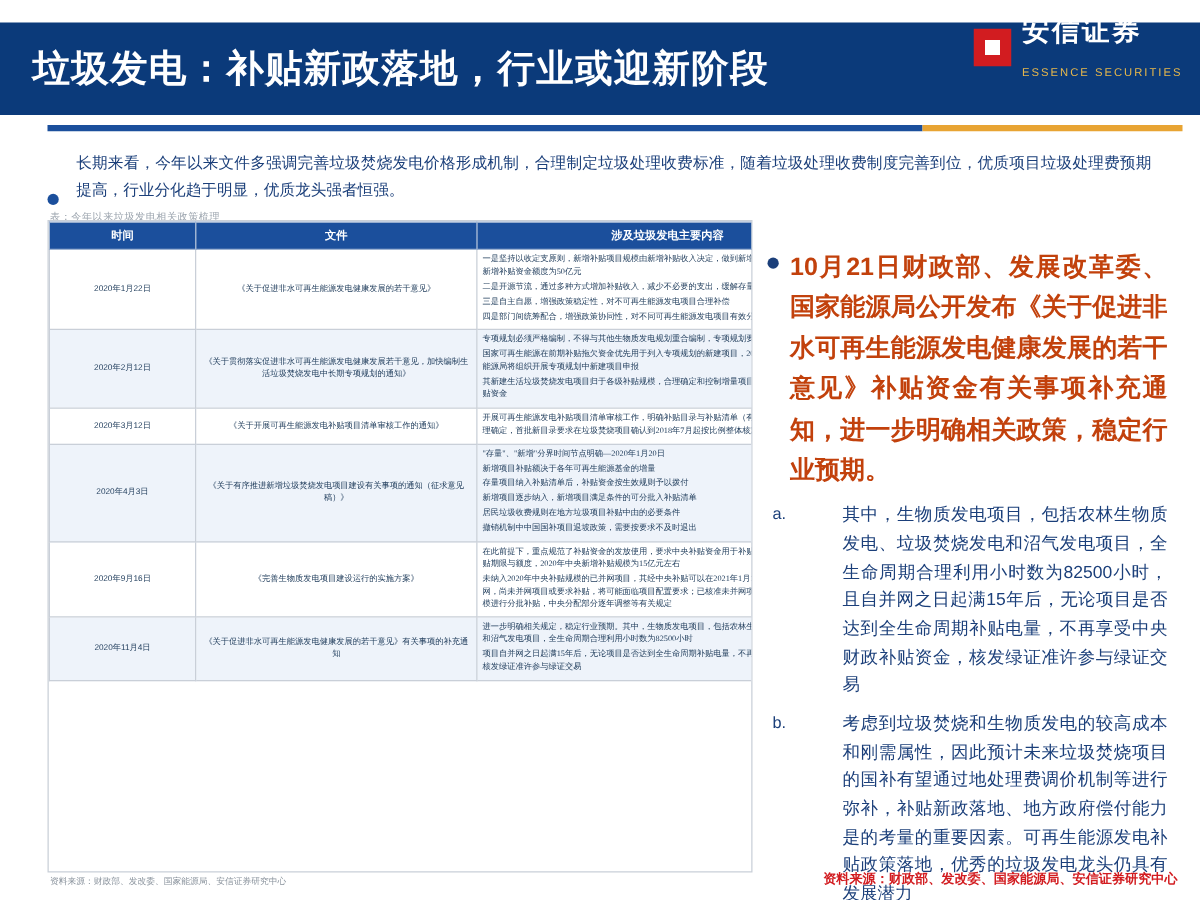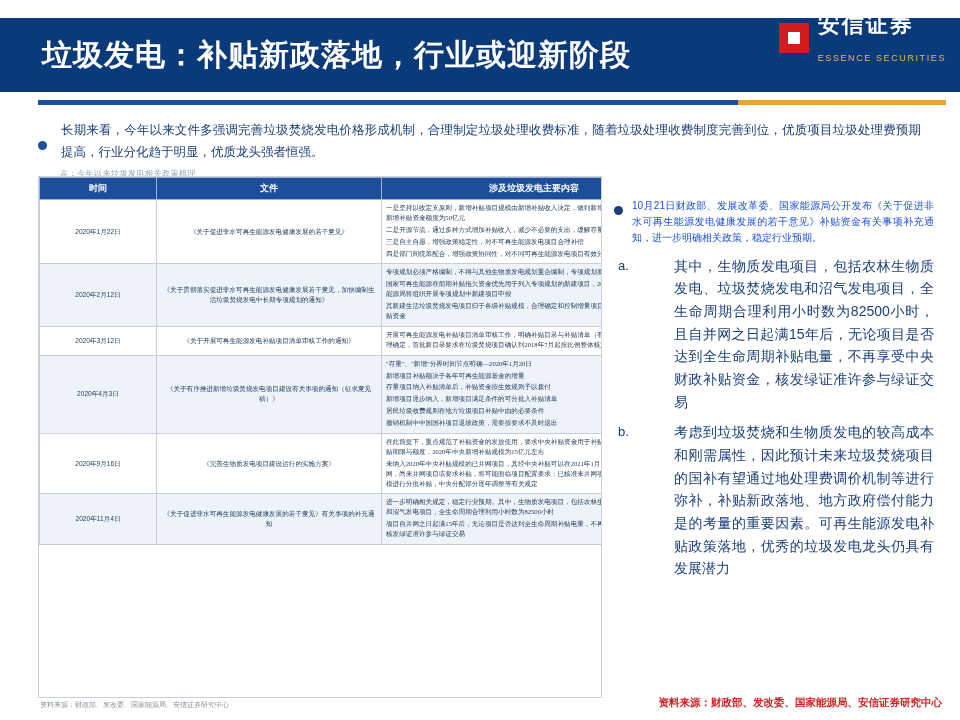--- a/index.html
+++ b/index.html
@@ -29,21 +29,21 @@
     height: 74px;
     background: #0b3a7a;
     display: flex;
     align-items: center;
   }
   .header-title {
     color: #ffffff;
     font-size: 30px;
     font-weight: bold;
     letter-spacing: 1px;
-    margin-left: 42px;
+    margin-left: 26px;
     white-space: nowrap;
     text-align: right;
   }
   .logo-block {
     position: absolute;
     right: 14px;
     top: 16px;
     display: flex;
     align-items: center;
     height: 44px;
@@ -97,21 +97,21 @@
     background: #e8a433;
   }
 
   
   .intro {
     position: absolute;
     left: 38px;
     top: 120px;
     width: 890px;
     display: flex;
-    align-items: center;
+    align-items: flex-end;
   }
   .intro-dot {
     width: 9px;
     height: 9px;
     border-radius: 50%;
     background: #1b4f9c;
     margin-top: 7px;
     margin-right: 14px;
     flex: 0 0 auto;
   }
@@ -156,21 +156,21 @@
     padding: 3px 4px;
     vertical-align: middle;
   }
   .col-time { width: 88px; text-align: center; }
   .col-doc  { width: 196px; text-align: center; }
   .col-main { width: 276px; text-align: left; font-family: Liberation Serif, serif; }
   .row-alt td { background: #eef3fa; }
   .tbl td.col-main div { margin: 0 0 2px 0; }
   .pretitle {
     position: absolute;
-    left: 60px;
+    left: 40px;
     top: 168px;
     font-size: 8px;
     color: #9aa3ad;
     letter-spacing: 0.5px;
   }
   .tbl-footnote {
     position: absolute;
     left: 40px;
     top: 700px;
     font-size: 7px;
@@ -191,23 +191,23 @@
   .right-dot {
     width: 9px;
     height: 9px;
     border-radius: 50%;
     background: #1b3f7a;
     margin-top: 8px;
     margin-right: 9px;
     flex: 0 0 auto;
   }
   .right-head-text {
-    font-size: 10px;
-    font-weight: normal;
-    color: #1d4ed8;
+    font-size: 20px;
+    font-weight: bold;
+    color: #c2410c;
     line-height: 1.62;
     text-align: justify;
   }
   .sub-item {
     display: flex;
     align-items: flex-start;
     margin-top: 8px;
     padding-left: 4px;
   }
   .sub-marker {

